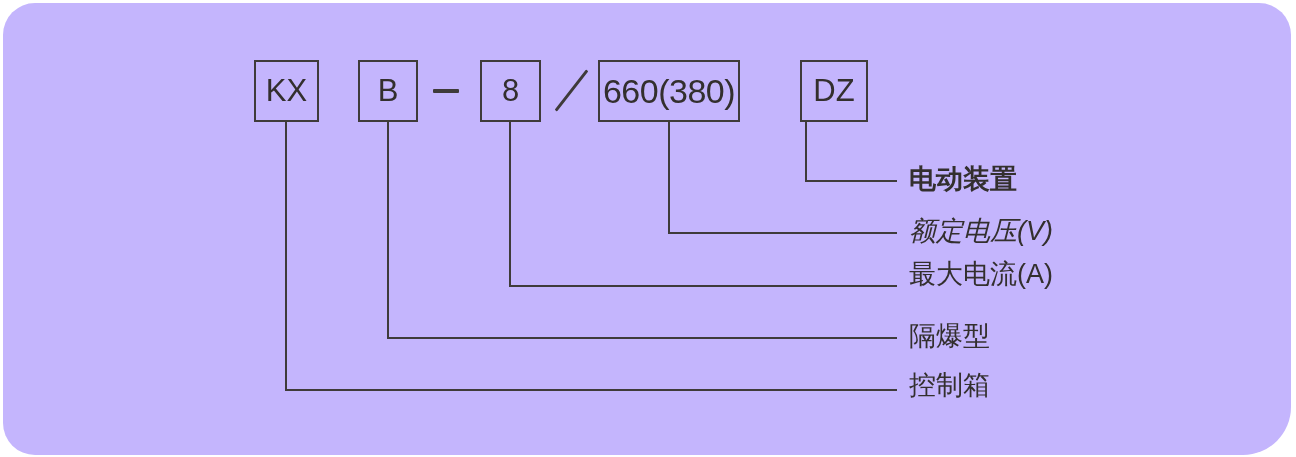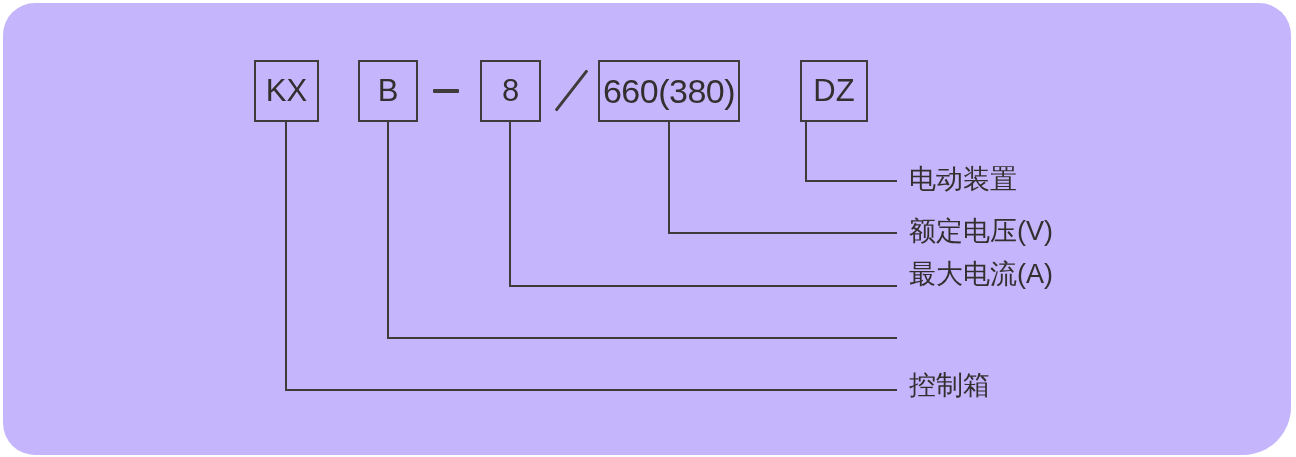--- a/index.html
+++ b/index.html
@@ -91,22 +91,22 @@
   .h-dz  { left: 802px; top: 177px; width: 92px;   }
 
   .legend-label {
     position: absolute;
     left: 906px;
     transform: translateY(-55%);
     font-size: 27px;
     color: #332f2e;
     white-space: nowrap;
   }
-  .lbl-dz  { top: 178px; }
-  .lbl-660 { top: 230px; }
+  .lbl-dz  { top: 178px; font-weight: bold; }
+  .lbl-660 { top: 230px; font-style: italic; }
   .lbl-8   { top: 273px; }
   .lbl-b   { top: 335px; }
   .lbl-kx  { top: 384px; }
 </style>
 </head>
 <body>
 
 <div class="stage">
   <div class="panel">
     <div class="diagram">
@@ -136,17 +136,18 @@
       <div class="vline v-8"></div>
       <div class="hline h-8"></div>
       <div class="vline v-660"></div>
       <div class="hline h-660"></div>
       <div class="vline v-dz"></div>
       <div class="hline h-dz"></div>
 
       <div class="legend-label lbl-dz">电动装置</div>
       <div class="legend-label lbl-660">额定电压(V)</div>
       <div class="legend-label lbl-8">最大电流(A)</div>
+      <div class="legend-label lbl-b">隔爆型</div>
       <div class="legend-label lbl-kx">控制箱</div>
 
     </div>
   </div>
 </div>
 
 </body></html>

